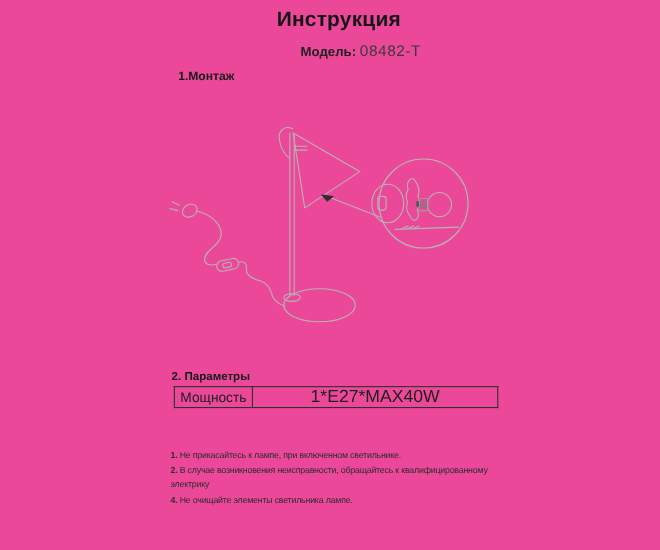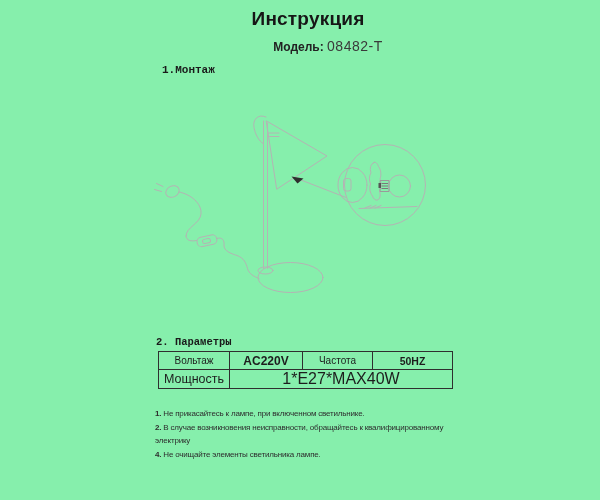--- a/index.html
+++ b/index.html
@@ -5,21 +5,21 @@
   :root{
     --line:#b4b4b4;
     --arrow:#2e2e2e;
     --ink:#1c1c1c;
     --border:#2f2f2f;
   }
   html,body{margin:0;padding:0;background:#ffffff;}
   .page{
     position:relative;
     width:600px;height:500px;
-    background:#86efac;
+    background:#ec4899;
     font-family:"Liberation Sans",sans-serif;
     color:var(--ink);
     overflow:hidden;
   }
   .header{
     position:absolute;left:0;top:0;width:600px;
     text-align:center;
     transform:translateX(8px);
   }
   .title{
@@ -31,21 +31,21 @@
     letter-spacing:0.2px;
   }
   .model-line{
     margin-top:8px;
     font-size:12px;
   }
   .model-label{font-weight:700;color:#222;margin-left:40px;}
   .model-value{
     font-weight:400;font-size:14px;color:#3a3a3a;letter-spacing:0.5px;
   }
-  .sec{position:absolute;font-weight:700;color:#1a1a1a;white-space:nowrap;font-family:Liberation Mono, monospace;}
+  .sec{position:absolute;font-weight:700;color:#1a1a1a;white-space:nowrap;}
   .sec-montage{left:162px;top:64px;font-size:11px;}
   .sec-params{left:156px;top:336px;font-size:10.5px;}
   .sec-notes{left:155px;top:389px;font-size:12px;}
   .figure{position:absolute;left:0;top:0;}
   .params-table{
     position:absolute;left:158px;top:351px;
     width:294px;
     border-collapse:collapse;
     table-layout:fixed;
   }
@@ -147,26 +147,20 @@
   <div class="sec sec-params">2. Параметры</div>
 
   <table class="params-table">
     <colgroup>
       <col style="width:71px">
         <col style="width:73px">
         <col style="width:70px">
         <col style="width:80px">
     </colgroup>
     <tbody>
-        <tr class="row-top">
-      <td class="cell-sm">Вольтаж</td>
-      <td class="cell-bold-lg">AC220V</td>
-      <td class="cell-sm">Частота</td>
-      <td class="cell-bold">50HZ</td>
-    </tr>
     <tr class="row-bottom">
       <td class="cell-lg">Мощность</td>
       <td class="cell-val" colspan="3">1*E27*MAX40W</td>
     </tr>
   </tbody>
     </table>
 
 
   <div class="notes">
     <div class="note">

